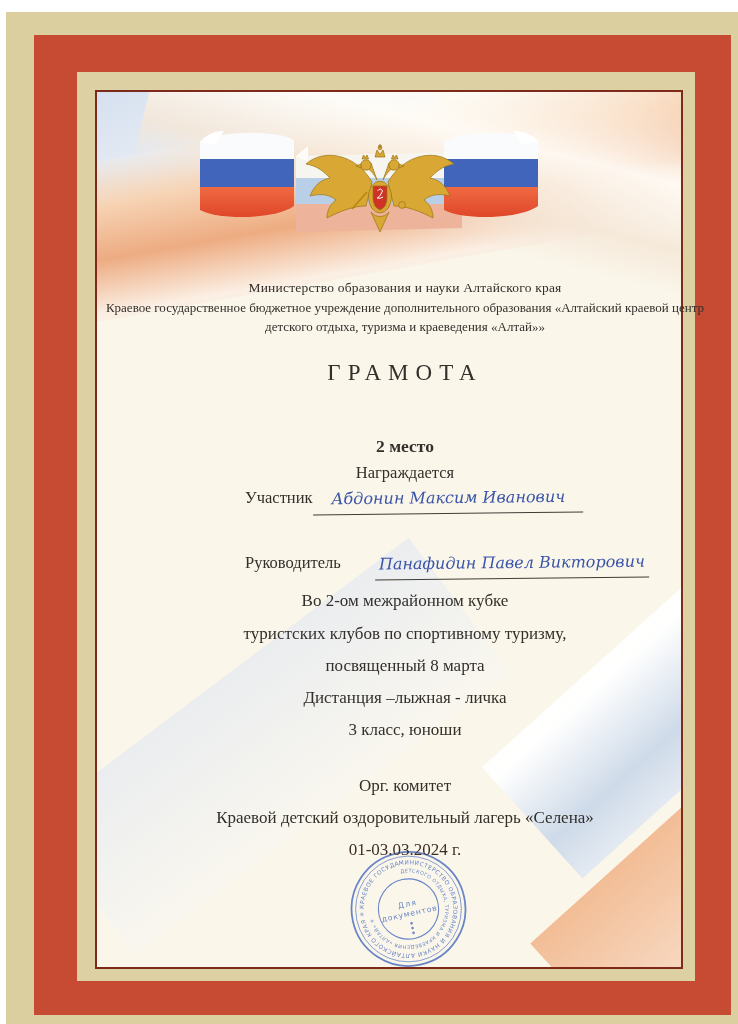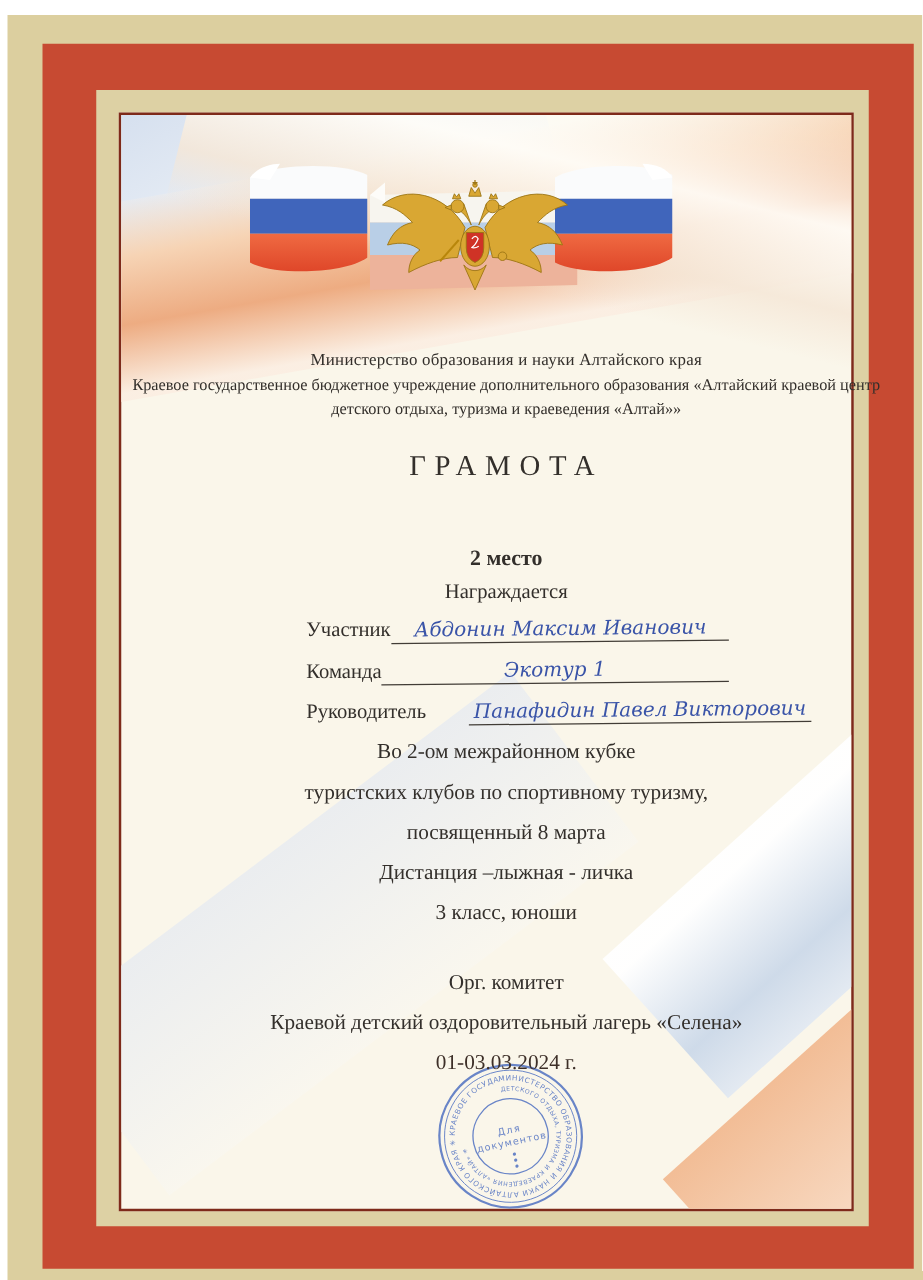--- a/index.html
+++ b/index.html
@@ -30,21 +30,21 @@
          transform:rotate(-12deg);}
   
   .txt{position:absolute;left:0;top:0;width:738px;height:874px;z-index:20;pointer-events:none;}
   .c{position:absolute;left:60px;width:690px;text-align:center;}
   .ministry{top:280px;font-size:13.5px;letter-spacing:.2px;}
   .org1{top:300px;font-size:13px;}
   .org2{top:319px;font-size:13px;}
   .title{top:360px;font-size:23px;letter-spacing:7px;}
   .place{top:436px;font-size:17.5px;font-weight:bold;}
   .awarded{top:463px;font-size:16.5px;}
-  .field-row{position:absolute;left:245px;width:338px;display:flex;align-items:flex-end;height:26px;}
+  .field-row{position:absolute;left:245px;width:338px;display:flex;height:26px;}
   .row1{top:488px;} .row2{top:521px;} .row3{top:553px;gap:34px;}
   .flabel{font-size:16.5px;white-space:nowrap;}
   .fvalue{flex:1;border-bottom:1.4px solid #413c36;text-align:center;
           font-family:"DejaVu Serif",serif;font-style:italic;font-size:16px;
           color:#3a54a8;transform:rotate(-0.6deg);padding:0 4px 1px 4px;white-space:nowrap;}
   .ev{font-size:17px;}
   .ev1{top:591px;} .ev2{top:624px;} .ev3{top:656px;} .ev4{top:688px;} .ev5{top:720px;}
   .committee{top:776px;font-size:17px;}
   .organizer{top:808px;font-size:17px;}
   .date{top:840px;font-size:17px;color:#3d2f28;}
@@ -166,24 +166,20 @@
 
     <div class="c title">ГРАМОТА</div>
 
     <div class="c place">2 место</div>
     <div class="c awarded">Награждается</div>
 
     <div class="field-row row1">
       <span class="flabel">Участник</span>
       <span class="fvalue">Абдонин Максим Иванович</span>
     </div>
-    <div class="field-row row2">
-      <span class="flabel">Команда</span>
-      <span class="fvalue">Экотур 1</span>
-    </div>
     <div class="field-row row3">
       <span class="flabel">Руководитель</span>
       <span class="fvalue">Панафидин Павел Викторович</span>
     </div>
 
     <div class="c ev ev1">Во 2-ом межрайонном кубке</div>
     <div class="c ev ev2">туристских клубов по спортивному туризму,</div>
     <div class="c ev ev3">посвященный 8 марта</div>
     <div class="c ev ev4">Дистанция –лыжная - личка</div>
     <div class="c ev ev5">3 класс, юноши</div>

